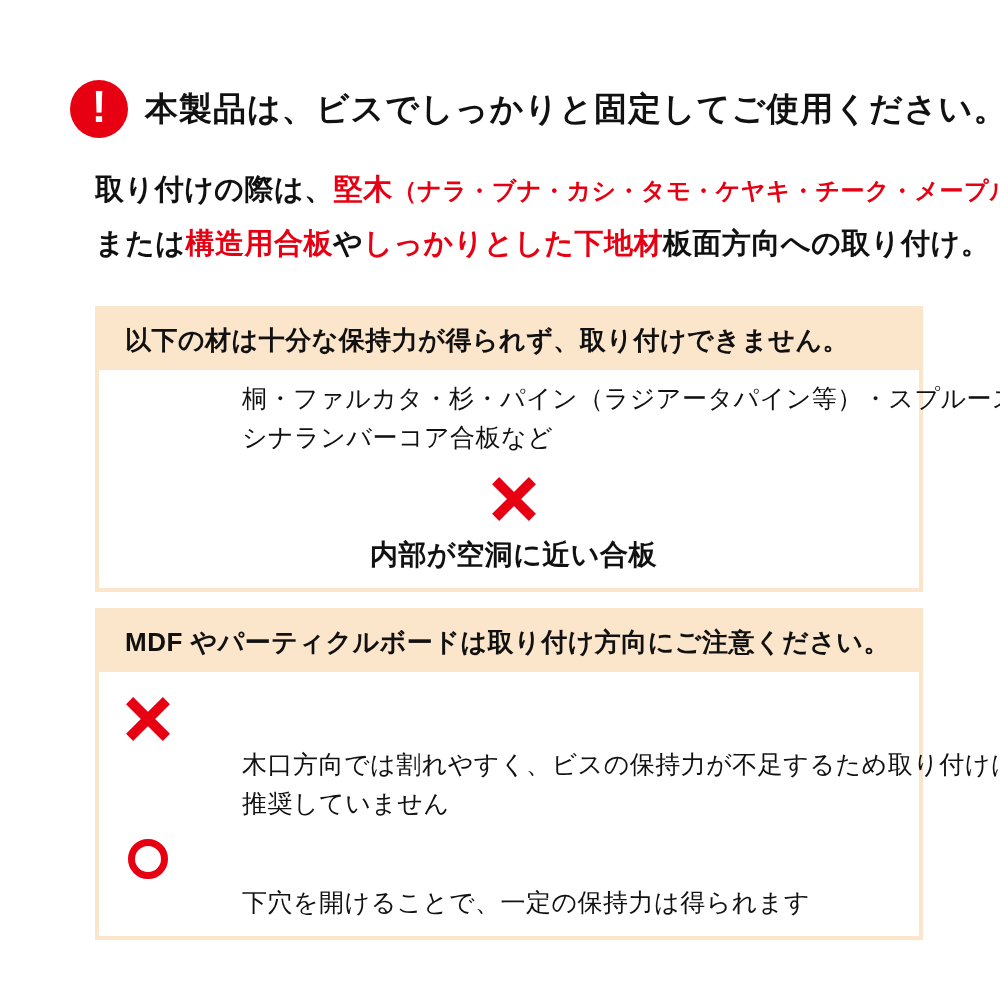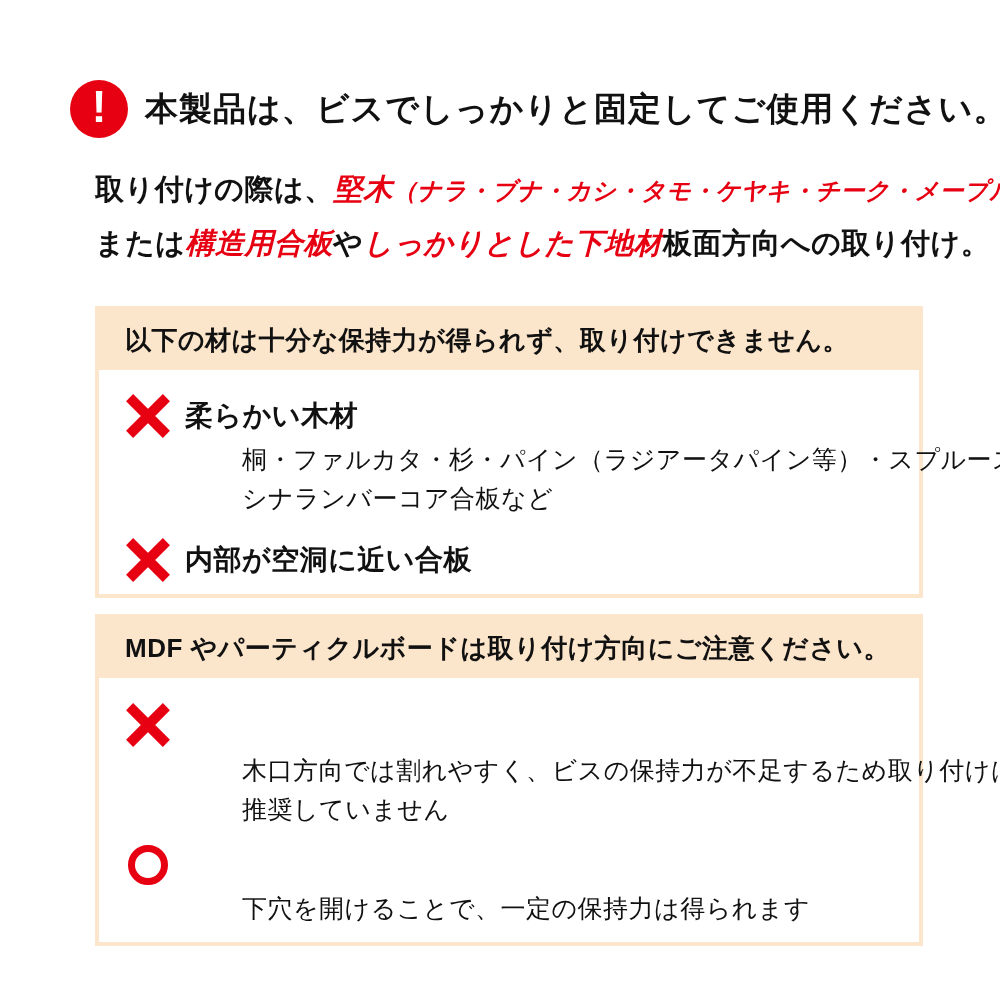--- a/index.html
+++ b/index.html
@@ -48,21 +48,21 @@
     white-space: nowrap;
   }
   .intro {
     margin: 25px 0 0 95px;
     font-size: 29px;
     font-weight: bold;
     line-height: 53px;
     letter-spacing: 0.5px;
   }
   .intro .line { display: block; white-space: nowrap; }
-  .red { color: var(--red); font-style: italic; }
+  .red { color: var(--red); }
   .small { font-size: 24px; }
   .box {
     width: 828px;
     margin-left: 95px;
     border: 4px solid var(--beige);
     background: #ffffff;
   }
   .box-1 { margin-top: 36px; }
   .box-2 { margin-top: 16px; }
   .box-header {
@@ -75,21 +75,21 @@
     white-space: nowrap;
     font-weight: bold;
   }
   .box-body { padding: 0 20px 14px 29px; }
   .item {
     display: flex;
     align-items: center;
     gap: 17px;
   }
   .item.first { margin-top: 21px; }
-  .item.later-1 { margin-top: 22px; }
+  .item.later-1 { margin-top: 22px; flex-direction: column; }
   .item.later-2 { margin-top: 16px; }
   .box-2 .item.first { margin-top: 22px; }
   .cross-icon {
     position: relative;
     width: 40px;
     height: 40px;
     flex: 0 0 auto;
   }
   .cross-icon i {
     position: absolute;
@@ -140,27 +140,20 @@
       <span>取り付けの際は、</span><span class="red">堅木</span><span class="red small">（ナラ・ブナ・カシ・タモ・ケヤキ・チーク・メープルなど）</span>
     </span>
     <span class="line">
       <span>または</span><span class="red">構造用合板</span><span>や</span><span class="red">しっかりとした下地材</span><span>板面方向への取り付け。</span>
     </span>
   </p>
 
   <section class="box box-1">
     <div class="box-header">以下の材は十分な保持力が得られず、取り付けできません。</div>
     <div class="box-body">
-      <div class="item first">
-        <span class="cross-icon">
-            <i class="b1"></i>
-            <i class="b2"></i>
-          </span>
-        <span class="item-title">柔らかい木材</span>
-      </div>
       <div class="detail">
         <div>桐・ファルカタ・杉・パイン（ラジアータパイン等）・スプルース・</div>
         <div>シナランバーコア合板など</div>
       </div>
       <div class="item later-1">
         <span class="cross-icon">
             <i class="b1"></i>
             <i class="b2"></i>
           </span>
         <span class="item-title">内部が空洞に近い合板</span>

